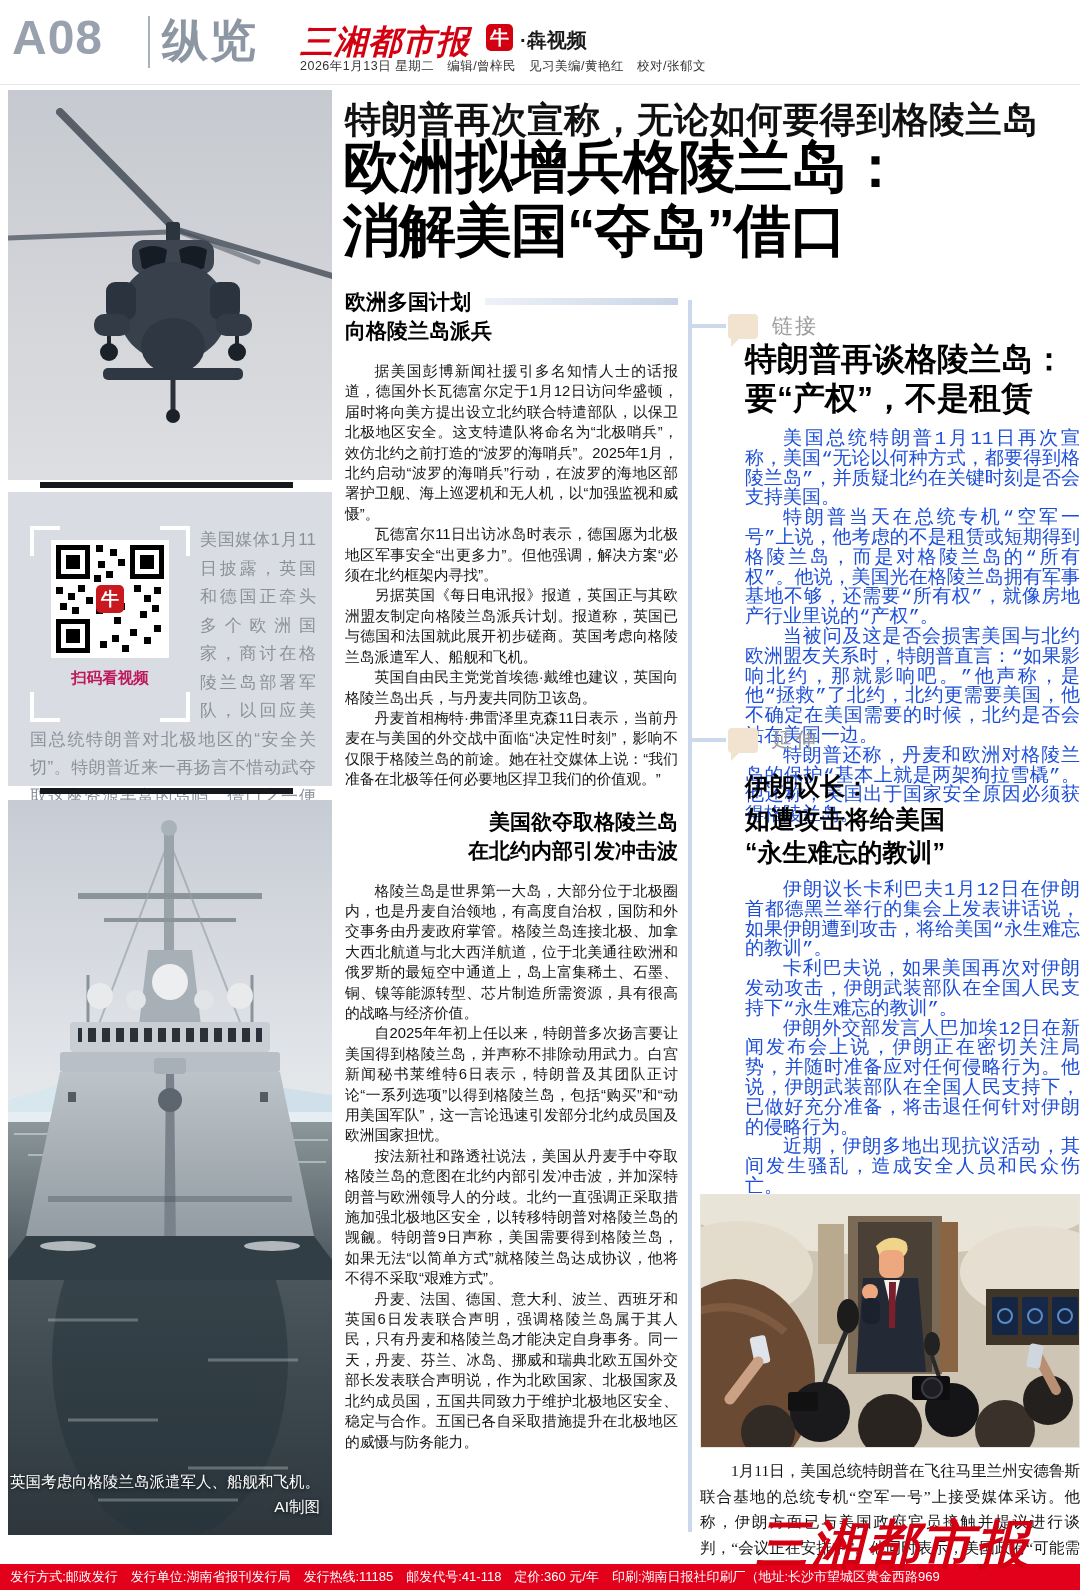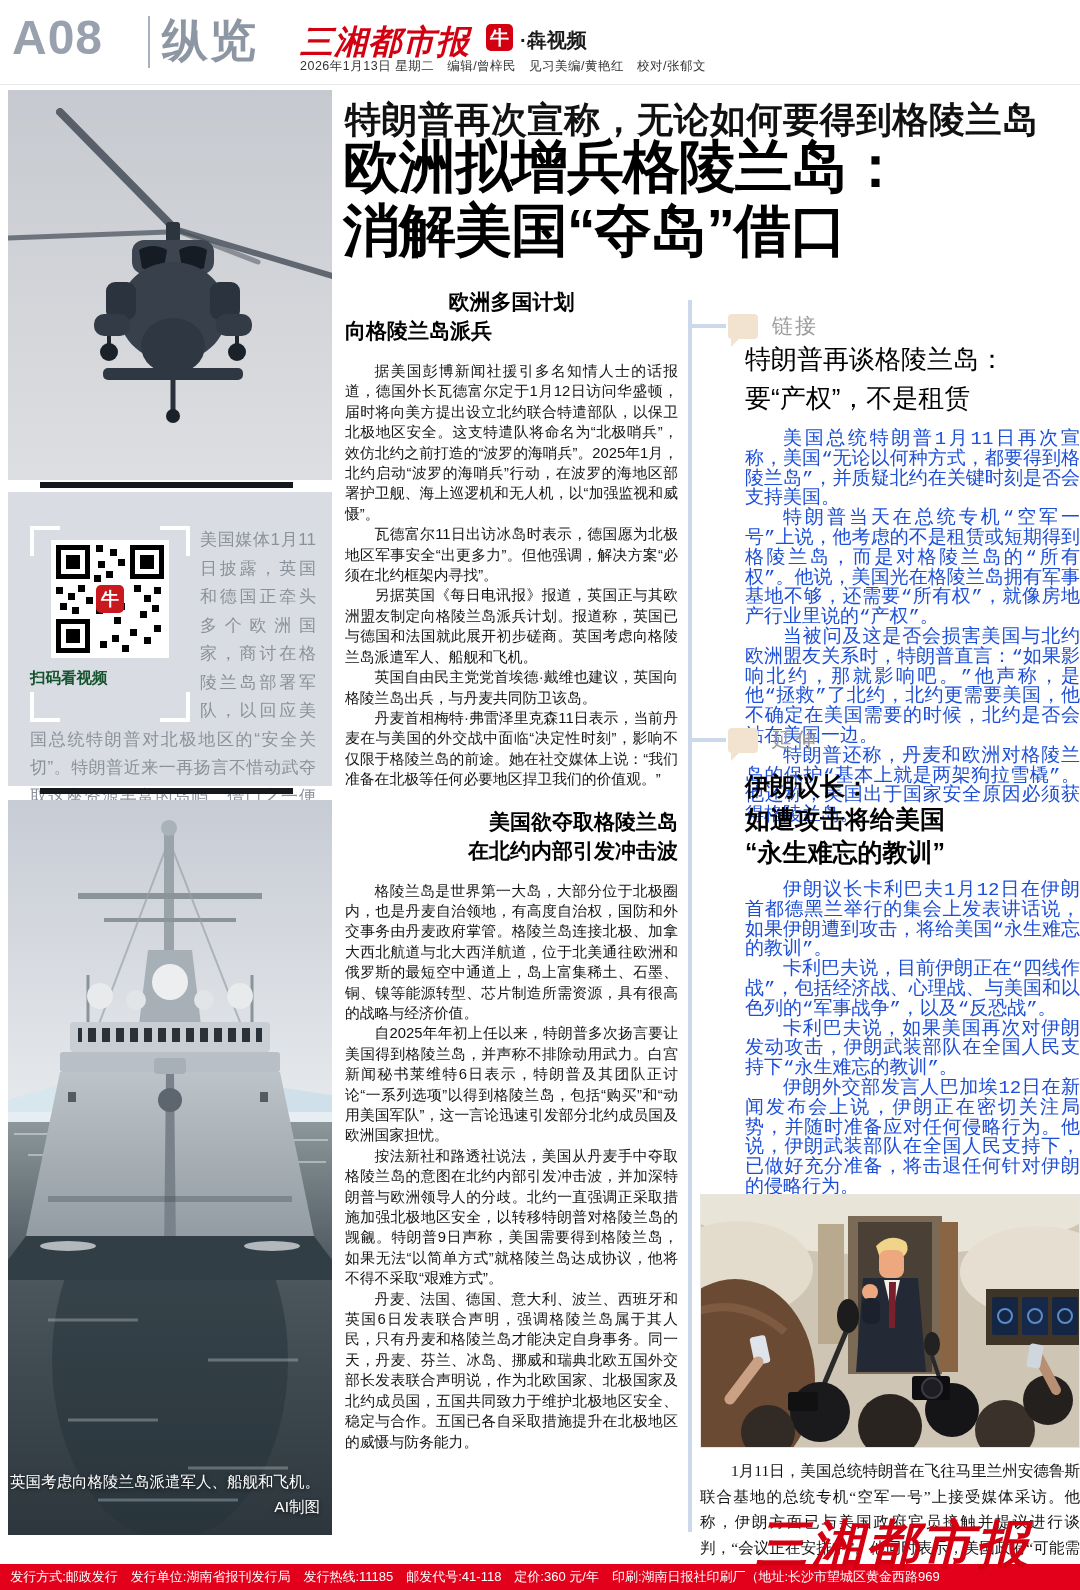--- a/index.html
+++ b/index.html
@@ -23,53 +23,53 @@
   .qr-section{position:absolute;left:8px;top:492px;width:324px;height:294px;background:#d9dde3;box-sizing:border-box;
               padding:34px 16px 0 22px;}
   .qr-float{float:left;width:160px;height:196px;position:relative;margin-right:10px;}
   .qr-corner{position:absolute;width:26px;height:26px;border:4px solid #fff;}
   .qr-c-tl{left:0;top:0;border-right:none;border-bottom:none;}
   .qr-c-tr{right:0;top:0;border-left:none;border-bottom:none;}
   .qr-c-bl{left:0;bottom:0;border-right:none;border-top:none;}
   .qr-c-br{right:0;bottom:0;border-left:none;border-top:none;}
   .qr-tile{position:absolute;left:21px;top:14px;width:118px;height:118px;background:#fff;}
   .qr-tile svg{position:absolute;left:5px;top:5px;}
-  .qr-label{position:absolute;left:0;top:142px;width:160px;font-size:15.5px;font-weight:700;color:#14532d;}
+  .qr-label{position:absolute;left:0;top:142px;width:160px;text-align:center;font-size:15.5px;font-weight:700;color:#be185d;}
   .qr-summary{font-size:17px;line-height:28.5px;color:#8b919b;text-align:justify;}
   .ship{position:absolute;left:8px;top:800px;width:324px;height:735px;}
   .ship-caption{position:absolute;right:12px;bottom:16px;text-align:right;color:#fff;font-size:15.5px;line-height:25px;
                 text-shadow:0 1px 4px rgba(0,0,0,.75);font-weight:500;}
 
   
   .kicker{position:absolute;left:345px;top:96px;font-size:36px;font-weight:700;color:#111;letter-spacing:.5px;}
   .headline{position:absolute;left:343px;top:134px;width:737px;font-size:57px;line-height:64px;font-weight:900;
             color:#000;letter-spacing:-1px;}
 
   
   .col1{position:absolute;left:345px;top:287px;width:333px;}
   .subhead{font-size:21px;font-weight:800;line-height:29px;color:#000;}
-  .subhead .row{display:flex;align-items:center;flex-direction:column;}
+  .subhead .row{display:flex;align-items:center;}
   .ext-line{flex:1;height:7px;margin-left:14px;background:linear-gradient(to right,#eef2f7,#c9d5e7);}
   .body-text p{margin:0;font-size:14.8px;line-height:20.4px;text-align:justify;text-indent:2em;color:#141414;
                font-family:Liberation Sans, sans-serif;}
   .s1-paras{margin-top:16px;}
   .s2-head{margin-top:17px;text-align:right;}
   .s2-paras{margin-top:16px;}
 
   
   .v-rule{position:absolute;left:688px;top:300px;width:4px;height:1232px;background:#ccd9ea;}
   .tag{position:absolute;display:flex;align-items:center;}
   .tag-stub{width:36px;height:4px;background:#ccd9ea;}
   .bubble{width:30px;height:25px;background:#f2e3d0;border-radius:4px;position:relative;margin-left:2px;}
   .bubble::after{content:"";position:absolute;left:3px;bottom:-8px;border:6px solid transparent;border-top-color:#f2e3d0;border-left-color:#f2e3d0;}
   .tag-label{margin-left:14px;font-size:21px;color:#9b9b9b;letter-spacing:2px;}
   .tag1{left:690px;top:312px;text-align:right;}
   .tag2{left:690px;top:726px;}
   .sb-block{position:absolute;left:745px;width:335px;}
-  .sb-h{font-size:26px;font-weight:400;line-height:39px;color:#000;}
+  .sb-h{font-size:32px;font-weight:700;line-height:39px;color:#000;}
   .sb-h3{font-size:25px;font-weight:800;line-height:33px;color:#000;}
   .link-block{top:340px;}
   .ext-block{top:770px;}
   .sb-paras{margin-top:12px;}
   .sb-paras p{margin:0;font-size:19px;line-height:19.8px;text-align:justify;text-indent:2em;color:#1d4ed8;
               font-family:Liberation Mono, monospace;}
   .sb-source{margin-top:4px;text-align:right;font-size:16px;font-weight:700;color:#000;}
 
   .trump{position:absolute;left:700px;top:1194px;width:380px;height:254px;}
   .photo-caption{position:absolute;left:700px;top:1458px;width:380px;font-size:15.5px;line-height:25.5px;
@@ -341,21 +341,20 @@
   </div>
 
   <div class="sb-block ext-block">
     <div class="sb-h3">
       <div>伊朗议长：</div>
       <div>如遭攻击将给美国</div>
       <div>“永生难忘的教训”</div>
     </div>
     <div class="sb-paras">
         <p>伊朗议长卡利巴夫1月12日在伊朗首都德黑兰举行的集会上发表讲话说，如果伊朗遭到攻击，将给美国“永生难忘的教训”。</p>
-        <p>卡利巴夫说，目前伊朗正在“四线作战”，包括经济战、心理战、与美国和以色列的“军事战争”，以及“反恐战”。</p>
         <p>卡利巴夫说，如果美国再次对伊朗发动攻击，伊朗武装部队在全国人民支持下“永生难忘的教训”。</p>
         <p>伊朗外交部发言人巴加埃12日在新闻发布会上说，伊朗正在密切关注局势，并随时准备应对任何侵略行为。他说，伊朗武装部队在全国人民支持下，已做好充分准备，将击退任何针对伊朗的侵略行为。</p>
         <p>近期，伊朗多地出现抗议活动，其间发生骚乱，造成安全人员和民众伤亡。</p>
         <p>特朗普11日说，美国正在考虑应对伊朗局势的一系列措施，包括军事行动等“一些非常强硬的选项”。</p>
       </div>
     <div class="sb-source">■据新华社</div>
   </div>
 
   <div class="trump">
     <svg width="380" height="254" viewBox="0 0 380 254">

